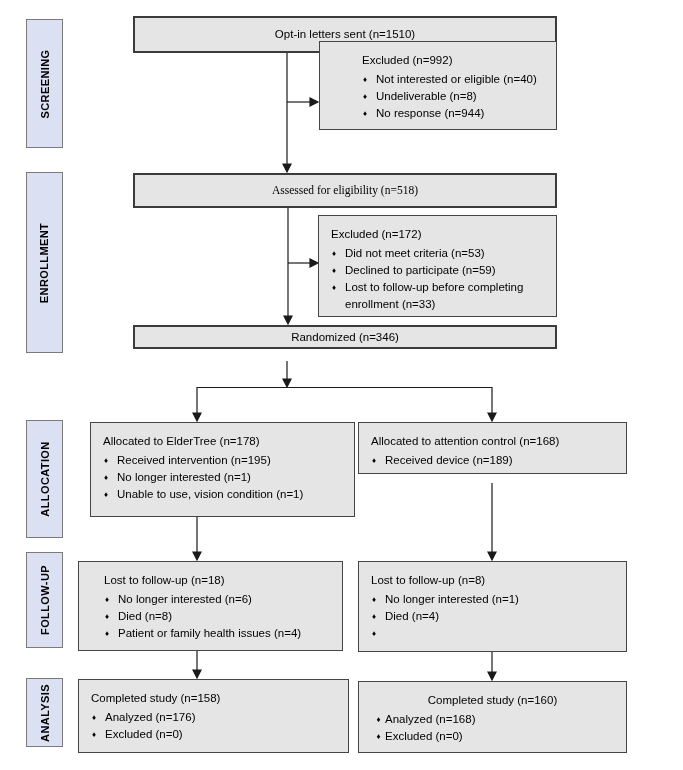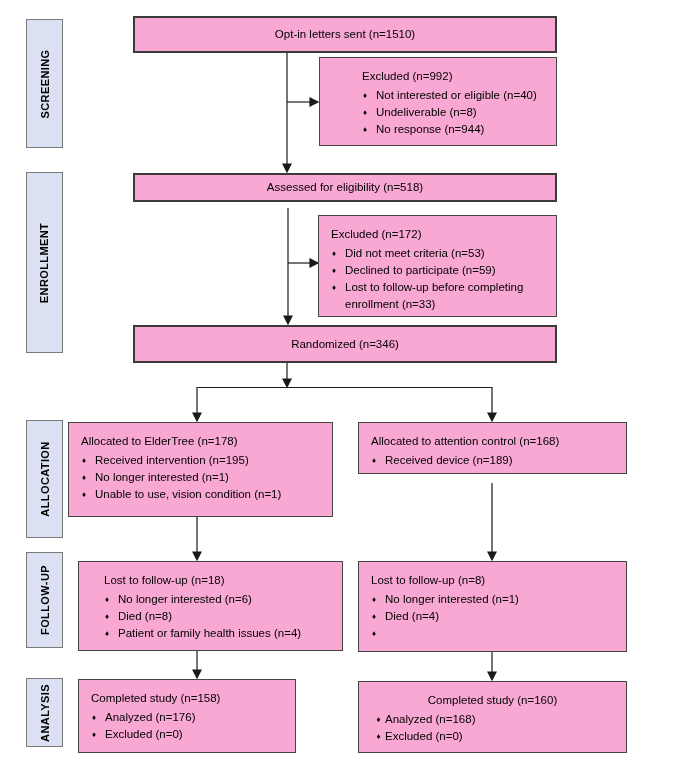--- a/index.html
+++ b/index.html
@@ -11,21 +11,21 @@
   .stage{
     position:absolute;left:26px;width:37px;box-sizing:border-box;
     background:#dbe1f2;border:1px solid #7a7a7a;
     display:flex;align-items:center;justify-content:center;
   }
   .stage span{
     transform:rotate(-90deg);white-space:nowrap;
     font-weight:bold;font-size:11px;letter-spacing:0.4px;
   }
   .box{
-    position:absolute;background:#f9a8d4;border:1.5px solid #454545;
+    position:absolute;background:#e5e5e5;border:1.5px solid #454545;
     box-sizing:border-box;font-size:11.5px;line-height:17px;
   }
   .box.heavy{border:2px solid #3b3b3b;}
   .box.center-text{display:flex;align-items:center;justify-content:center;text-align:center;}
   .box.list{padding:10px 12px;}
   .box.list .title{margin-bottom:2px;}
   .bullet{display:flex;}
   .dm{flex:none;width:13px;font-size:8px;line-height:17px;padding-left:1px;}
 </style>
 </head>
@@ -82,61 +82,61 @@
     <span>FOLLOW-UP</span>
   </div>
   <div class="stage" style="top:678px;height:69px;">
     <span>ANALYSIS</span>
   </div>
 
   <div class="box heavy center-text" style="left:133px;top:16px;width:424px;height:37px;">
     <span>Opt-in letters sent (n=1510)</span>
   </div>
 
-  <div class="box list" style="left:319px;top:57px;width:238px;height:89px;padding-left:42px;">
+  <div class="box list" style="left:319px;top:41px;width:238px;height:89px;padding-left:42px;">
     <div class="title">Excluded (n=992)</div>
     <div class="bullet">
       <span class="dm">♦</span>
       <span>Not interested or eligible (n=40)</span>
     </div>
     <div class="bullet">
       <span class="dm">♦</span>
       <span>Undeliverable (n=8)</span>
     </div>
     <div class="bullet">
       <span class="dm">♦</span>
       <span>No response (n=944)</span>
     </div>
   </div>
 
-  <div class="box heavy center-text" style="left:133px;top:173px;width:424px;height:29px;">
+  <div class="box heavy center-text" style="left:133px;top:173px;width:424px;height:35px;font-family:Liberation Serif, serif;">
     <span>Assessed for eligibility (n=518)</span>
   </div>
 
   <div class="box list" style="left:318px;top:215px;width:239px;height:102px;">
     <div class="title">Excluded (n=172)</div>
     <div class="bullet">
       <span class="dm">♦</span>
       <span>Did not meet criteria (n=53)</span>
     </div>
     <div class="bullet">
       <span class="dm">♦</span>
       <span>Declined to participate (n=59)</span>
     </div>
     <div class="bullet">
       <span class="dm">♦</span>
       <span>Lost to follow-up before completing enrollment (n=33)</span>
     </div>
   </div>
 
-  <div class="box heavy center-text" style="left:133px;top:325px;width:424px;height:38px;">
+  <div class="box heavy center-text" style="left:133px;top:325px;width:424px;height:24px;">
     <span>Randomized (n=346)</span>
   </div>
 
-  <div class="box list" style="left:68px;top:422px;width:265px;height:95px;">
+  <div class="box list" style="left:90px;top:422px;width:265px;height:95px;">
     <div class="title">Allocated to ElderTree (n=178)</div>
     <div class="bullet">
       <span class="dm">♦</span>
       <span>Received intervention (n=195)</span>
     </div>
     <div class="bullet">
       <span class="dm">♦</span>
       <span>No longer interested (n=1)</span>
     </div>
     <div class="bullet">
@@ -177,21 +177,21 @@
     </div>
     <div class="bullet">
       <span class="dm">♦</span>
       <span>Died (n=4)</span>
     </div>
     <div class="bullet">
       <span class="dm">♦</span>
     </div>
   </div>
 
-  <div class="box list" style="left:78px;top:679px;width:218px;height:74px;">
+  <div class="box list" style="left:78px;top:679px;width:271px;height:74px;">
     <div class="title">Completed study (n=158)</div>
     <div class="bullet">
       <span class="dm">♦</span>
       <span>Analyzed (n=176)</span>
     </div>
     <div class="bullet">
       <span class="dm">♦</span>
       <span>Excluded (n=0)</span>
     </div>
   </div>

